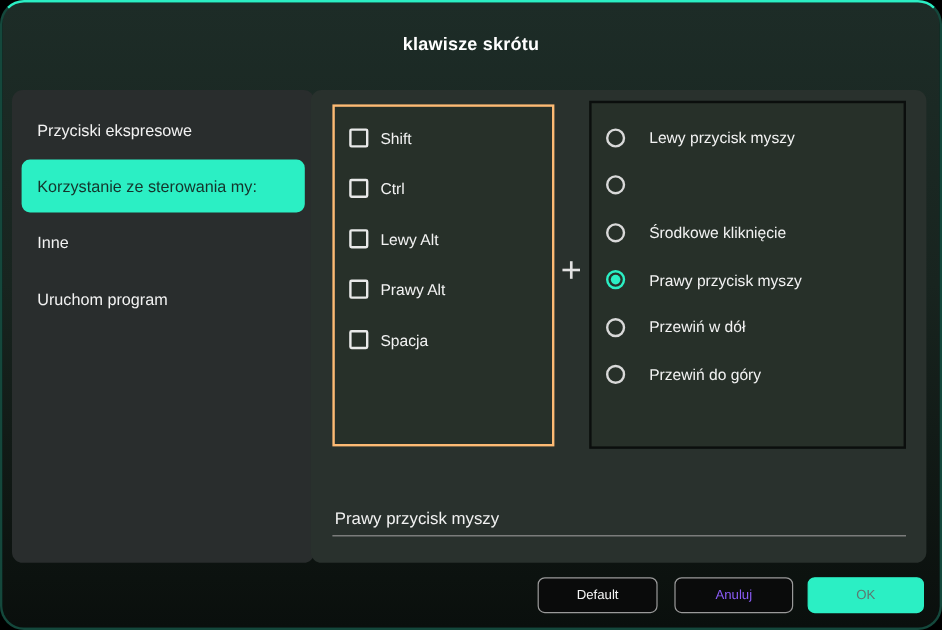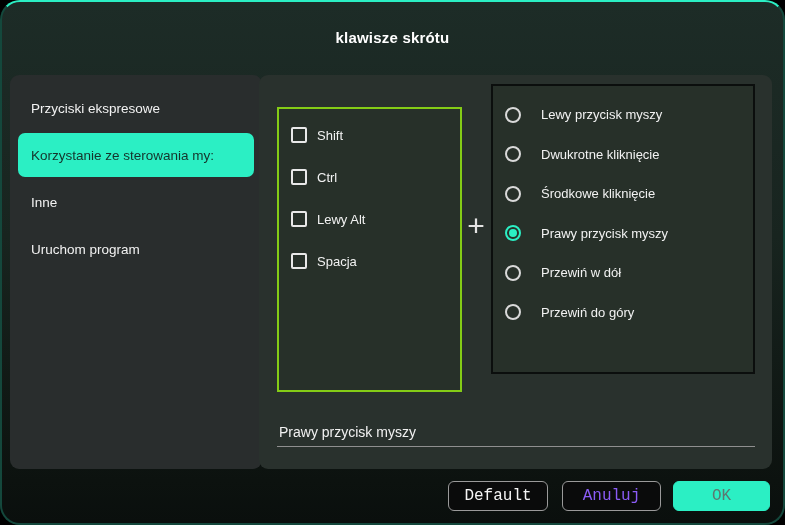--- a/index.html
+++ b/index.html
@@ -18,21 +18,21 @@
            background:#292d2d;border-radius:9px;box-sizing:border-box;padding-top:8px;}
   .side-item{height:44px;margin:3px 8px;display:flex;align-items:center;
              padding-left:13px;border-radius:7px;color:#f2f2f2;font-size:13.5px;cursor:pointer;}
   .side-item.active{background:#2BEFC4;color:#15332b;}
 
   
   .main{position:absolute;left:257px;top:73px;width:513px;height:394px;
         background:#29312d;border-radius:9px;}
 
   .mod-panel{position:absolute;left:18px;top:12px;width:185px;height:285px;
-             box-sizing:border-box;border:2px solid #84cc16;background:#273029;padding-top:5px;margin-top:20px;}
+             box-sizing:border-box;border:2px solid #fdba74;background:#273029;padding-top:5px;}
   .check-row{height:42px;display:flex;align-items:center;padding-left:12px;gap:10px;
              color:#f2f2f2;font-size:13px;cursor:pointer;}
   .checkbox{width:12px;height:12px;flex:0 0 12px;border:2px solid #e9e9e9;border-radius:2px;background:transparent;}
 
   .plus{position:absolute;left:206px;top:136px;width:22px;text-align:center;
         color:#e3e3e3;font-size:30px;font-weight:300;line-height:30px;}
 
   .action-panel{position:absolute;left:232px;top:9px;width:264px;height:290px;
                 box-sizing:border-box;border:2px solid #0b0e0d;background:#273029;padding-top:9px;}
   .radio-row{height:39.5px;display:flex;align-items:center;padding-left:12px;gap:20px;
@@ -40,21 +40,21 @@
   .radio{width:12px;height:12px;flex:0 0 12px;border:2px solid #d9d9d9;border-radius:50%;position:relative;}
   .radio.sel{border-color:#2BEFC4;}
   .radio.sel::after{content:"";position:absolute;inset:2px;border-radius:50%;background:#2BEFC4;}
 
   .preview{position:absolute;left:18px;top:348px;width:476px;
            border-bottom:1px solid #8f8f8f;padding:0 0 5px 2px;}
   .preview-text{color:#f2f2f2;font-size:14px;line-height:18px;}
 
   
   .btn{position:absolute;top:479px;height:30px;box-sizing:border-box;border-radius:6px;
-       font-family:Liberation Mono, monospace;font-size:16px;cursor:pointer;}
+       font-family:Liberation Sans, sans-serif;font-size:11px;cursor:pointer;}
   .btn-default{left:446px;width:100px;background:#0a0b0b;border:1px solid #9a9a9a;color:#f5f5f5;}
   .btn-cancel {left:560px;width:99px; background:#0a0b0b;border:1px solid #9a9a9a;color:#8b5cf6;}
   .btn-ok     {left:671px;width:97px; background:#2BEFC4;border:1px solid #2BEFC4;color:#5d7770;}
 </style>
 </head>
 <body>
 
 <div class="dialog">
 
   <div class="title">klawisze skrótu</div>
@@ -84,34 +84,37 @@
         <div class="check-row">
           <span class="checkbox"></span>
           <span>Ctrl</span>
         </div>
         <div class="check-row">
           <span class="checkbox"></span>
           <span>Lewy Alt</span>
         </div>
         <div class="check-row">
           <span class="checkbox"></span>
+          <span>Prawy Alt</span>
+        </div>
+        <div class="check-row">
+          <span class="checkbox"></span>
           <span>Spacja</span>
         </div>
       </div>
 
     <div class="plus">+</div>
 
     <div class="action-panel" id="actions">
         <div class="radio-row">
           <span class="radio"></span>
           <span>Lewy przycisk myszy</span>
         </div>
         <div class="radio-row">
           <span class="radio"></span>
-          <span>Dwukrotne kliknięcie</span>
         </div>
         <div class="radio-row">
           <span class="radio"></span>
           <span>Środkowe kliknięcie</span>
         </div>
         <div class="radio-row">
           <span class="radio sel"></span>
           <span>Prawy przycisk myszy</span>
         </div>
         <div class="radio-row">

